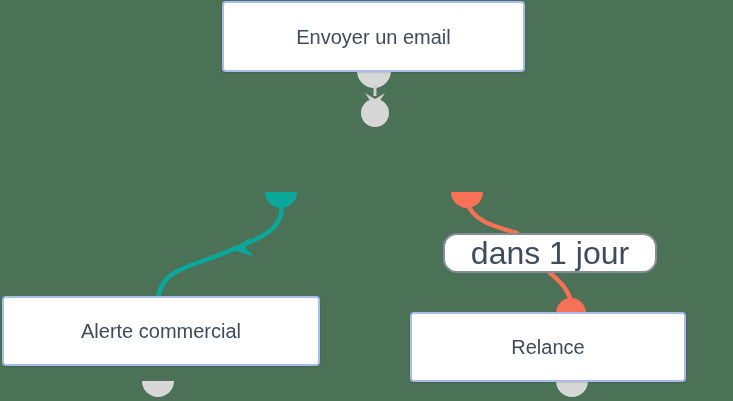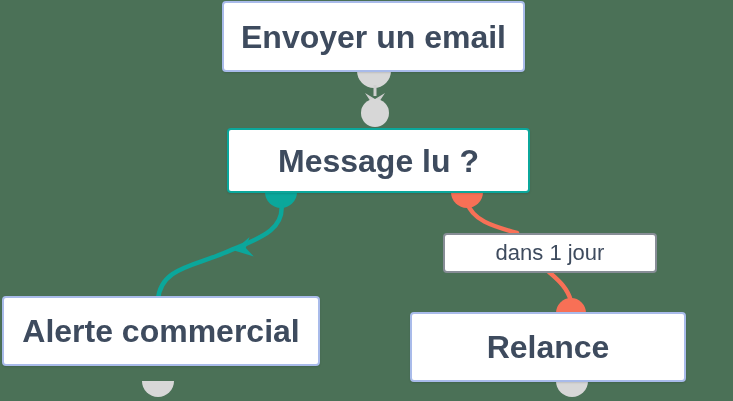--- a/index.html
+++ b/index.html
@@ -29,34 +29,33 @@
     box-sizing:border-box;
     background:var(--node-bg);
     border:2px solid var(--node-border-blue);
     border-radius:4px;
     display:flex;align-items:center;justify-content:center;
     box-shadow:0 1px 2px rgba(0,0,0,0.12);
   }
   .node--teal{border-color:var(--teal);}
   .node__label{
     color:var(--text);
-    font-size:32px;
+    font-size:20px;
     line-height:1;
     white-space:nowrap;
-    font-weight:bold;
   }
   .edge-label{
     position:absolute;z-index:2;
     box-sizing:border-box;
     background:var(--node-bg);
     border:2px solid var(--label-border);
-    border-radius:4px;
+    border-radius:14px;
     display:flex;align-items:center;justify-content:center;
     color:var(--text);
-    font-size:22px;
+    font-size:32px;
   }
   .port-gray{fill:var(--gray-port);}
   .port-teal{fill:var(--teal);}
   .port-orange{fill:var(--orange);}
   .edge-teal{stroke:var(--teal);stroke-width:4.5;fill:none;stroke-linecap:round;}
   .edge-orange{stroke:var(--orange);stroke-width:4.5;fill:none;stroke-linecap:round;}
   .arrow-teal{fill:var(--teal);}
   .arrow-gray{fill:var(--gray-arrow);}
   .stem-gray{stroke:var(--gray-arrow);stroke-width:3;fill:none;}
 </style>
@@ -83,23 +82,20 @@
     <path class="port-orange" d="M 556 313 A 15 15 0 0 1 586 313 Z"></path>
 
     <path class="port-gray" d="M 142 381 A 16 16 0 0 0 174 381 Z"></path>
     <path class="port-gray" d="M 556 381 A 16 16 0 0 0 588 381 Z"></path>
   </svg>
 
   <div class="node" style="left:222px;top:1px;width:303px;height:71px">
     <span class="node__label">Envoyer un email</span>
   </div>
 
-  <div class="node node--teal" style="left:227px;top:128px;width:303px;height:65px">
-    <span class="node__label">Message lu ?</span>
-  </div>
 
   <div class="node" style="left:2px;top:296px;width:318px;height:70px">
     <span class="node__label">Alerte commercial</span>
   </div>
 
   <div class="node" style="left:410px;top:312px;width:276px;height:70px">
     <span class="node__label">Relance</span>
   </div>
 
   <div class="edge-label" style="left:443px;top:233px;width:214px;height:40px">

